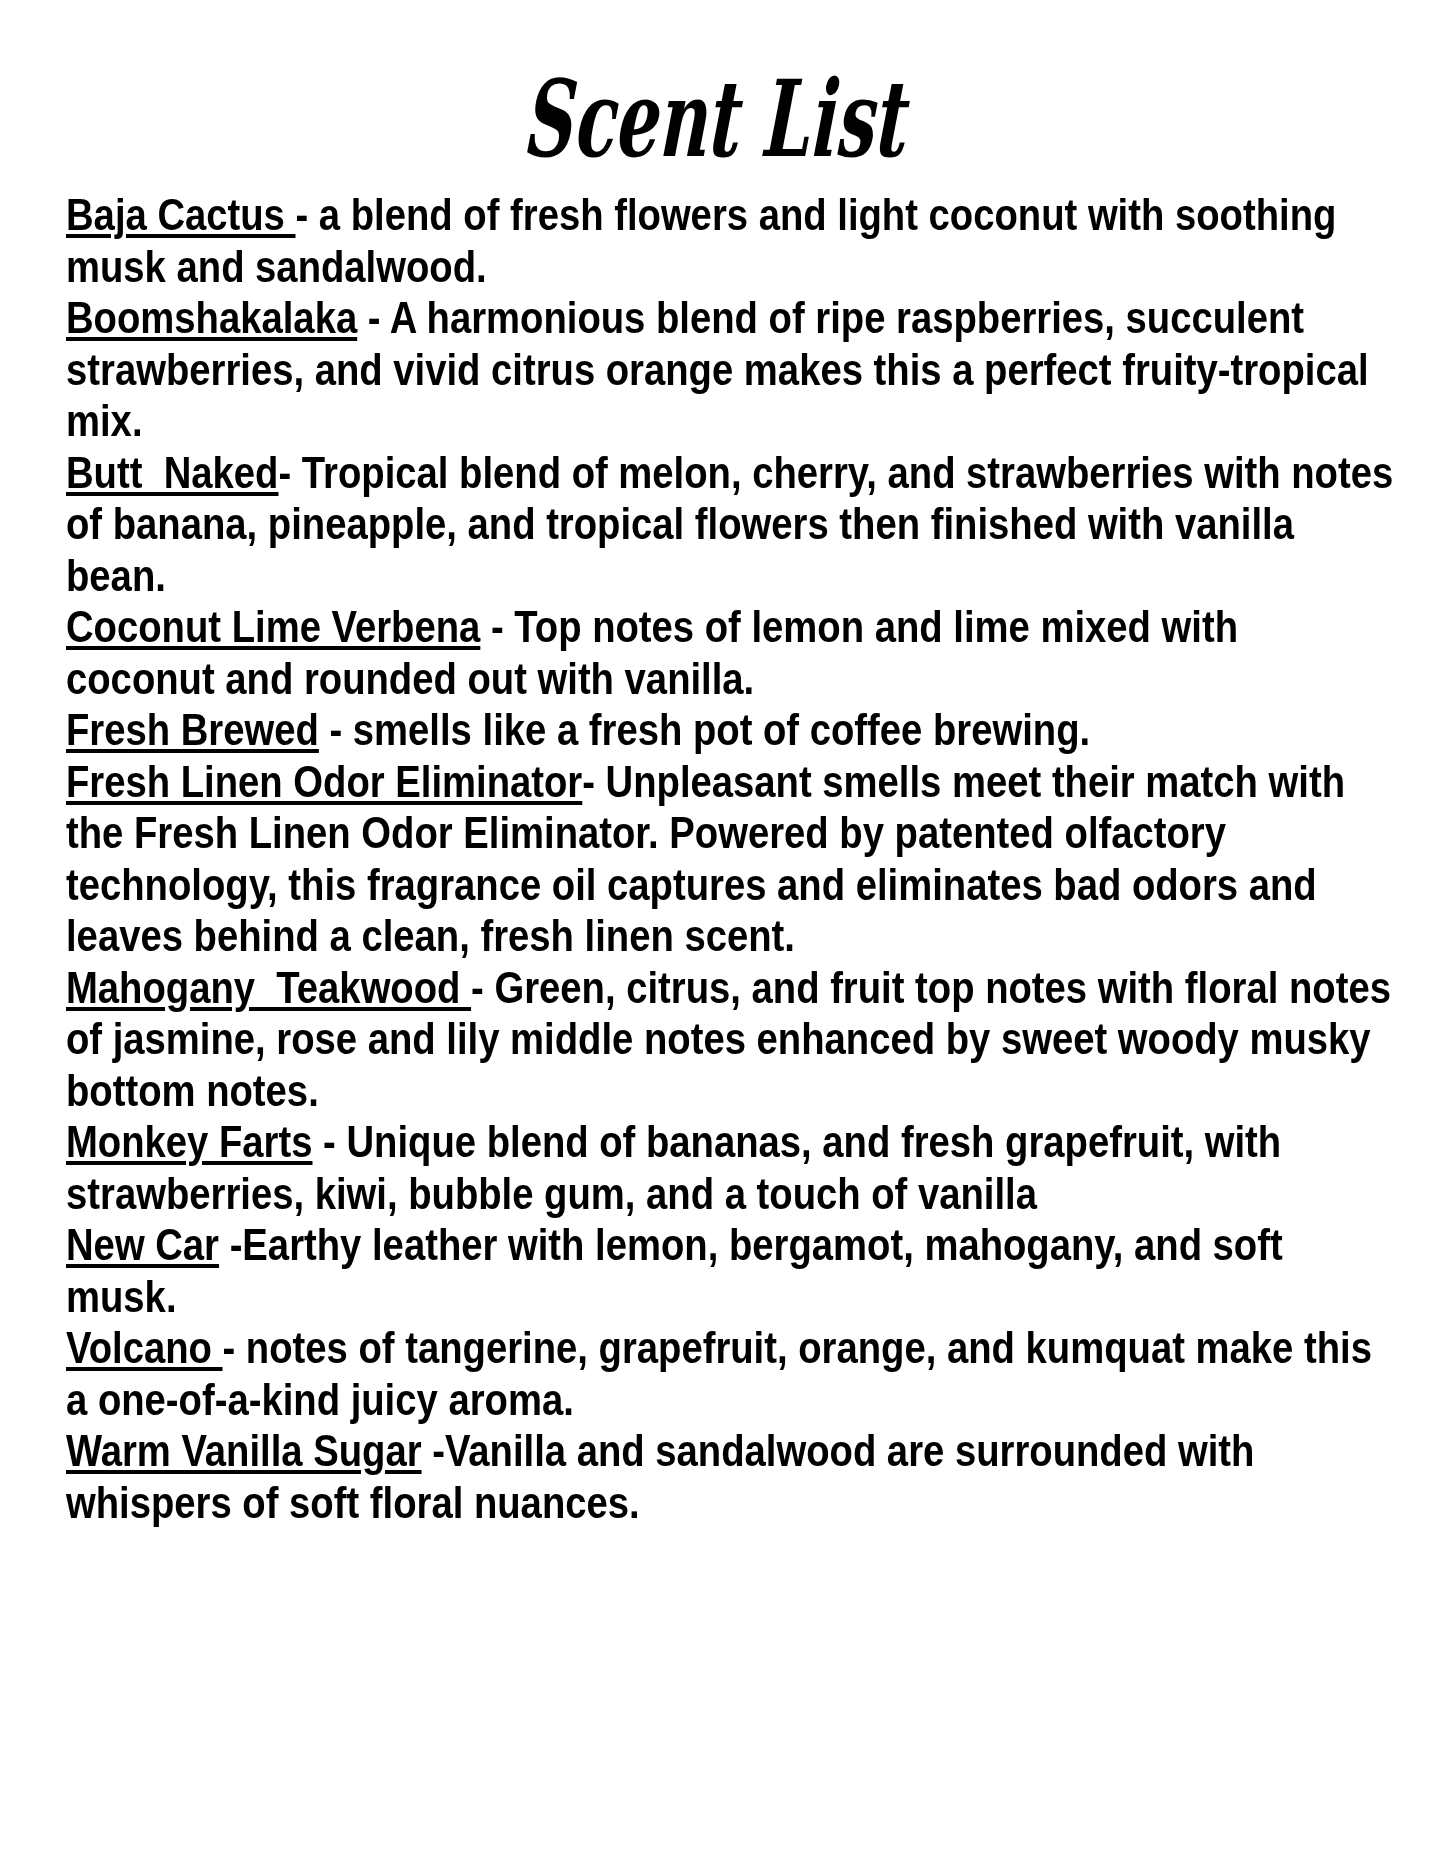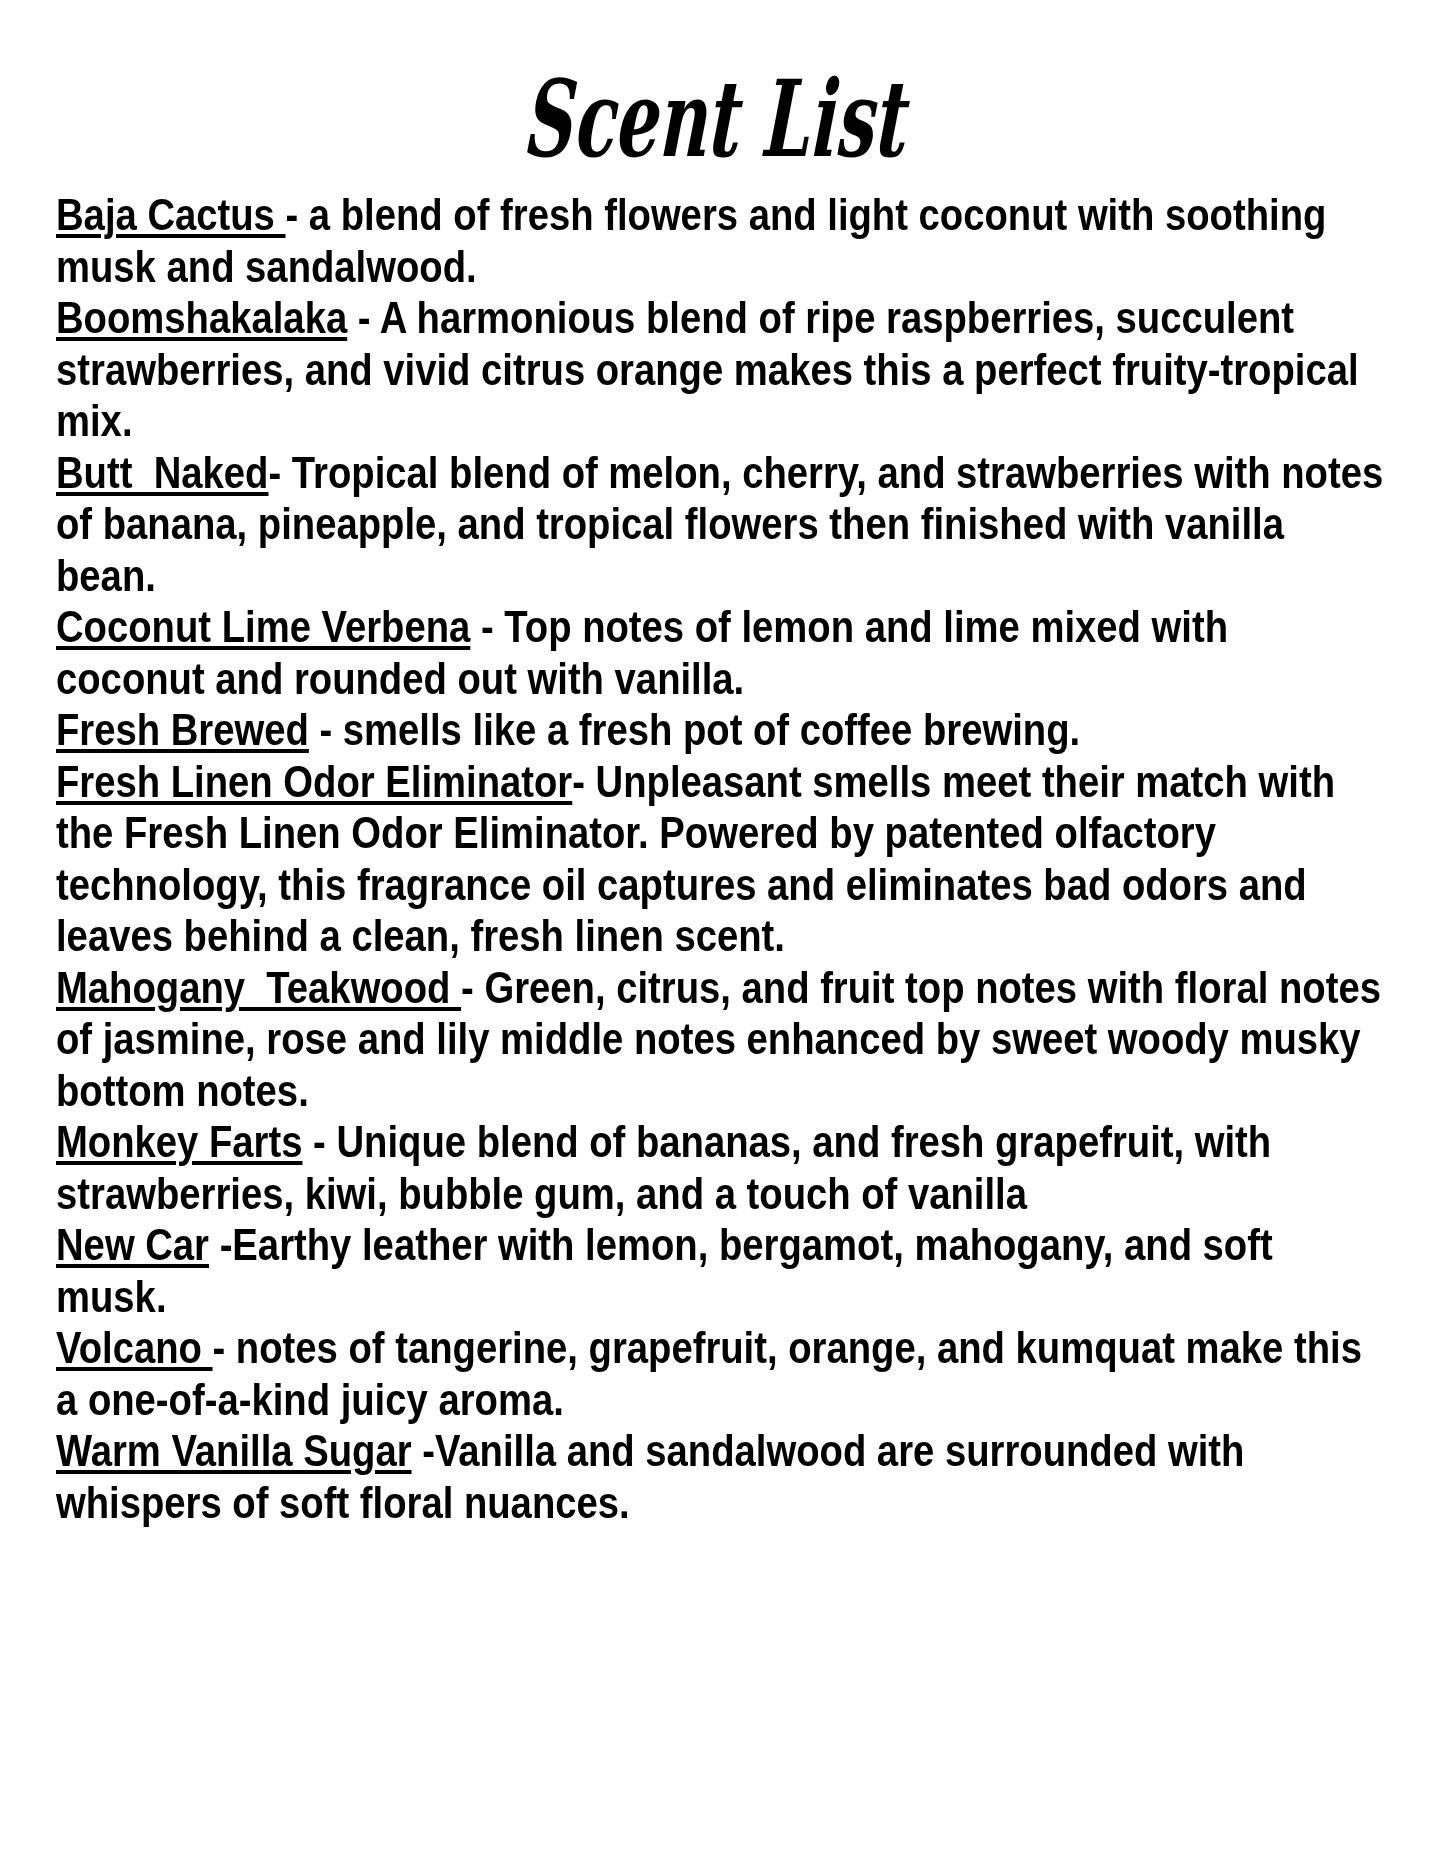--- a/index.html
+++ b/index.html
@@ -36,21 +36,21 @@
     font-weight: 700;
     font-size: 106px;
     line-height: 106px;
     white-space: nowrap;
     transform: scaleX(0.64) skewX(-6deg);
     transform-origin: center top;
   }
   
   .content {
     position: absolute;
-    left: 56px;
+    left: 66px;
     top: 189px;
     width: 1330px;
   }
   .scale-wrap {
     width: 1530px;
     transform: scaleX(0.869);
     transform-origin: left top;
   }
   .entry {
     margin: 0;

